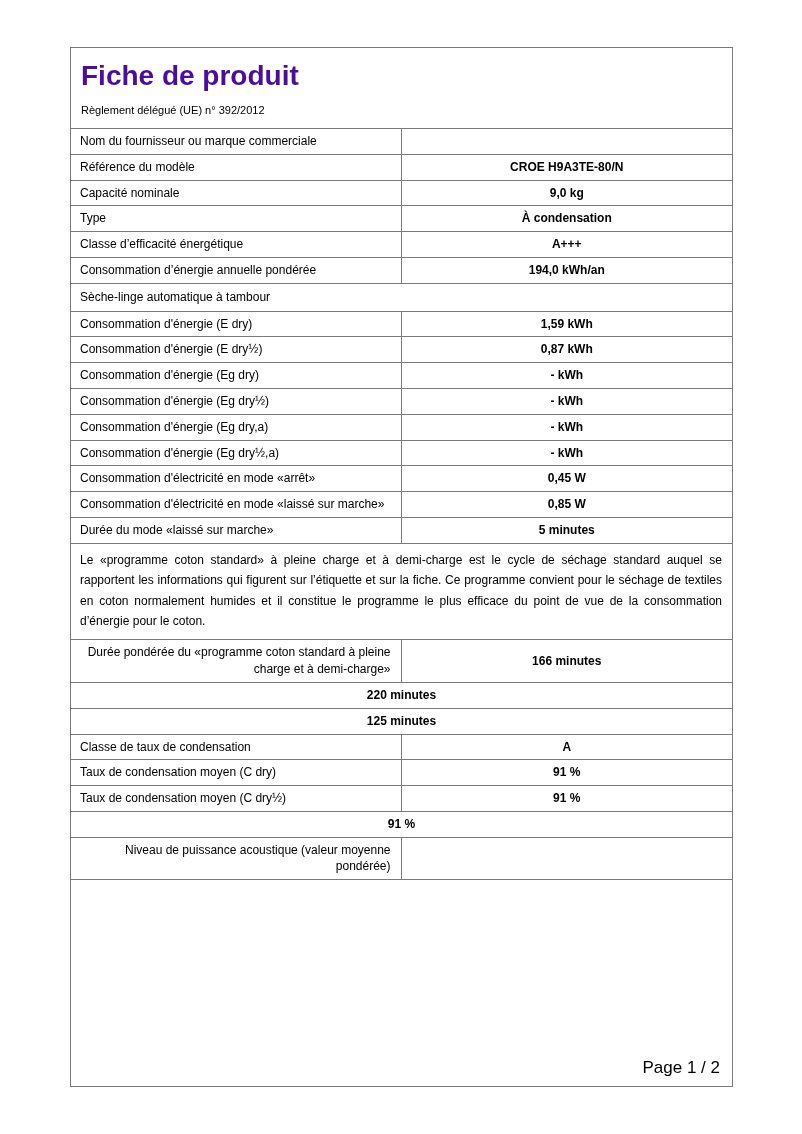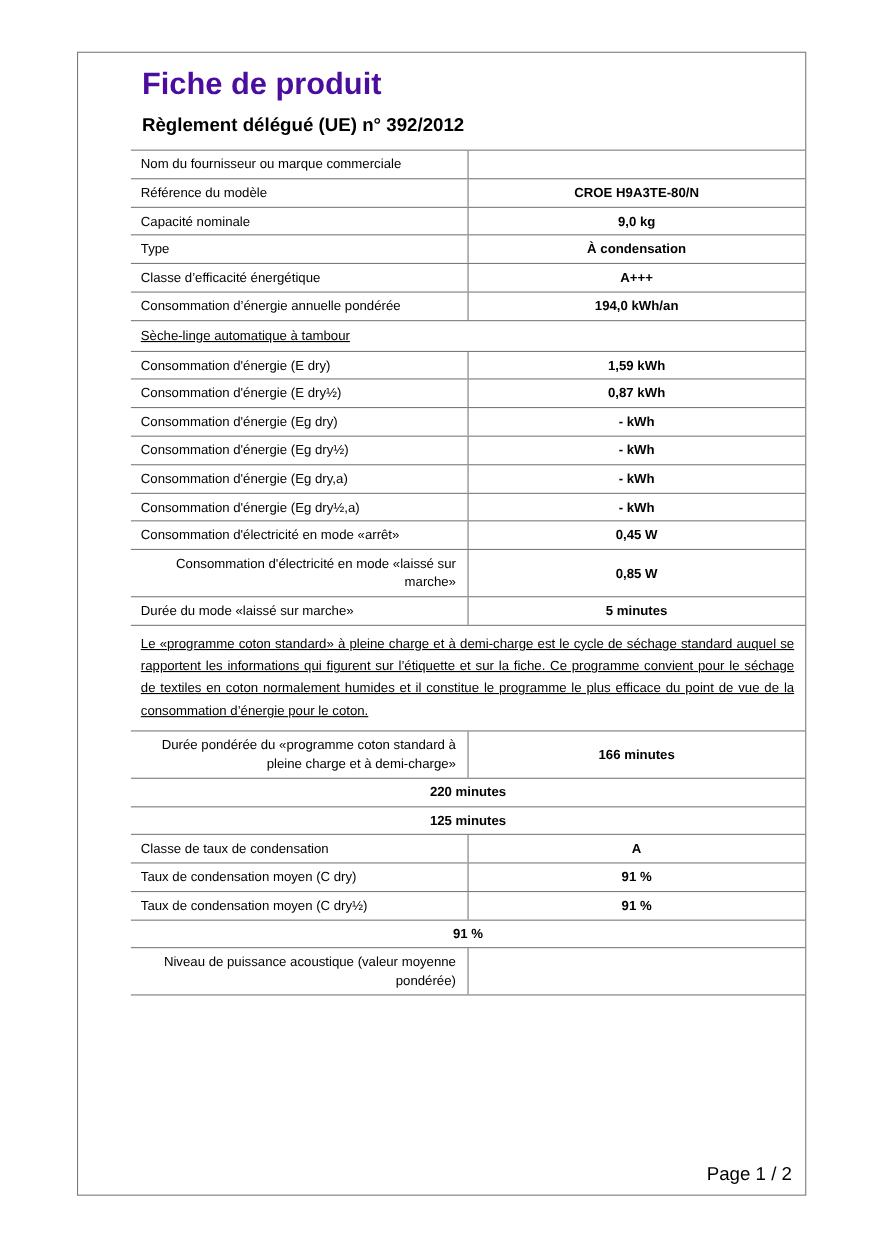--- a/index.html
+++ b/index.html
@@ -17,35 +17,33 @@
   }
   .page {
     position: absolute;
     left: 70px;
     top: 47px;
     width: 663px;
     height: 1040px;
     border: 1px solid #7a7a7a;
     box-sizing: border-box;
     background: #fff;
-    padding-left: 48px;
   }
   .head {
     padding: 8px 12px 0 10px;
   }
   .title {
     margin: 4px 0 12px 0;
     font-size: 28px;
     font-weight: 700;
     color: #4b0d9e;
   }
   .subtitle {
     margin: 0 0 12px 0;
-    font-size: 17px;
-    font-weight: bold;
+    font-size: 11px;
   }
   .table {
     border-top: 1px solid #7a7a7a;
     font-size: 12px;
   }
   .trow {
     display: flex;
     border-bottom: 1px solid #7a7a7a;
     min-height: 23px;
   }
@@ -67,21 +65,20 @@
     font-weight: bold;
     text-align: center;
     line-height: 1.4;
   }
   .trow.full .cell.fulltext {
     flex: 1;
     padding: 5px 10px 5px 9px;
     line-height: 1.4;
     display: flex;
     align-items: center;
-    text-decoration: underline;
   }
   .trow.para .cell.fulltext {
     display: block;
     line-height: 1.7;
     padding: 6px 10px 8px 9px;
     text-align: justify;
   }
   .footer {
     position: absolute;
     right: 12px;

